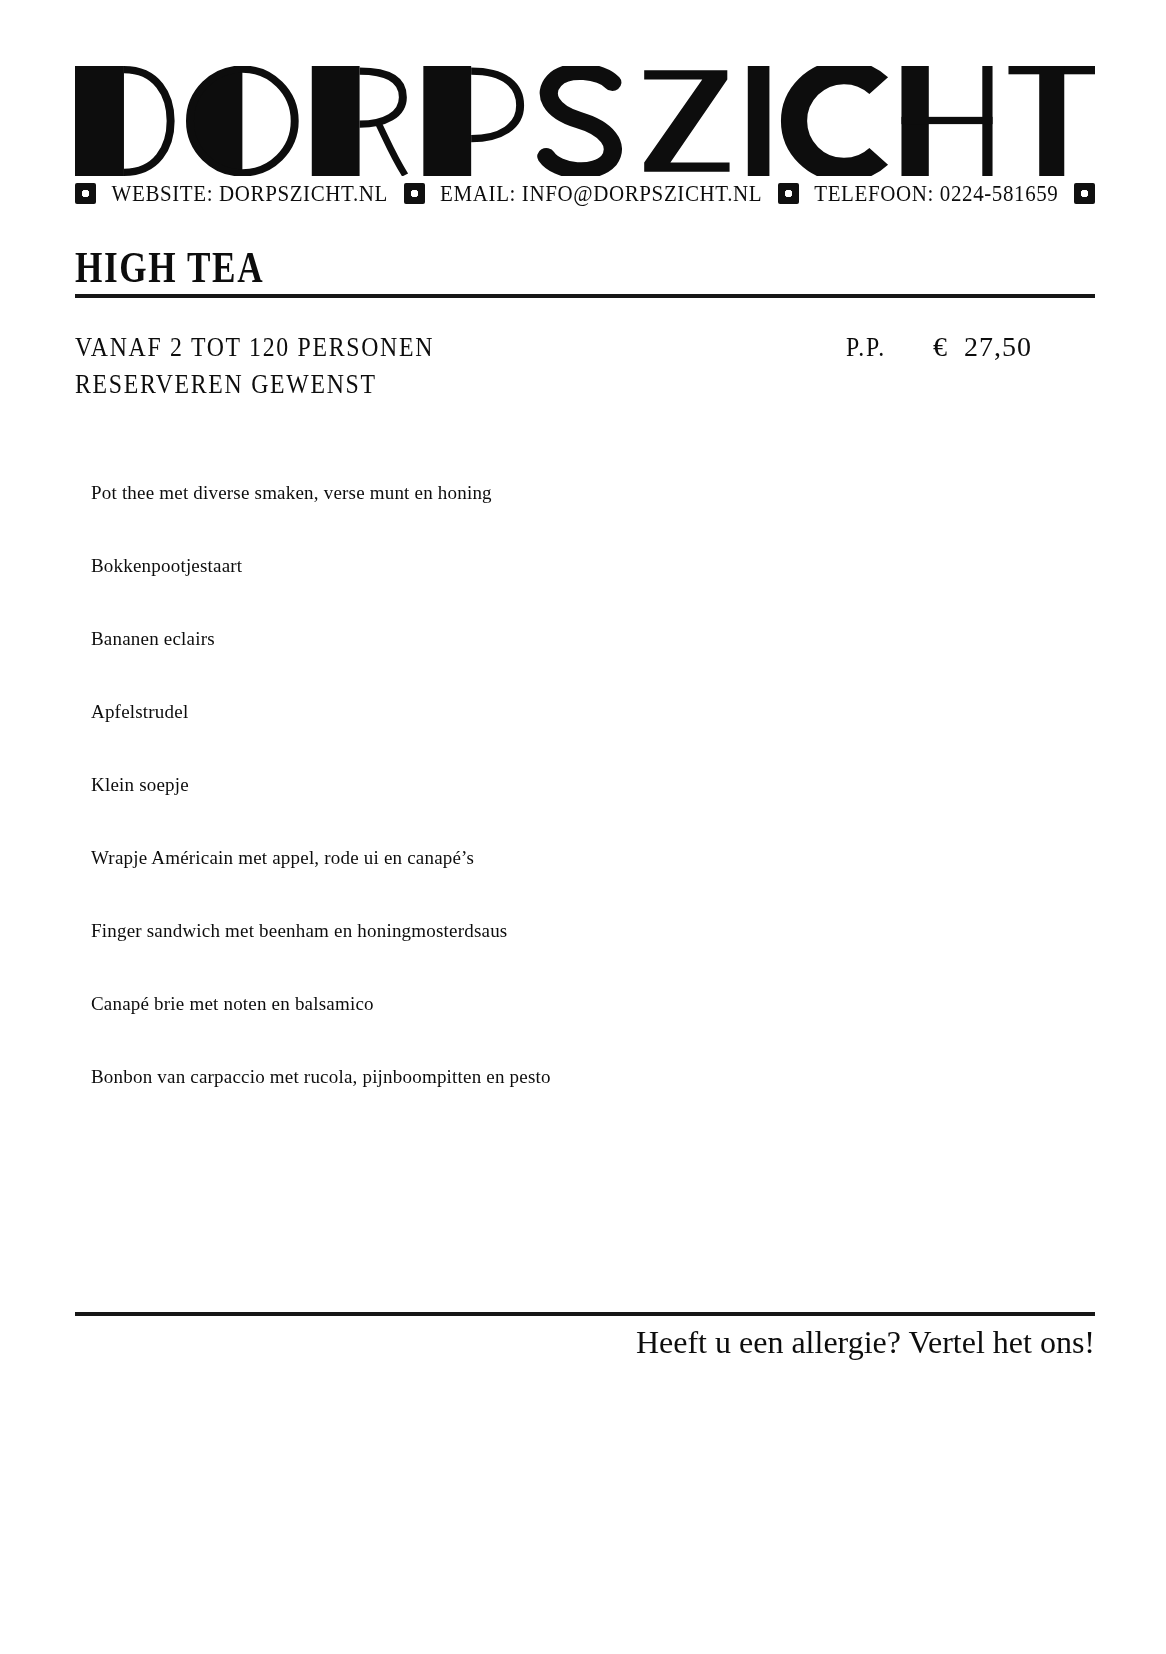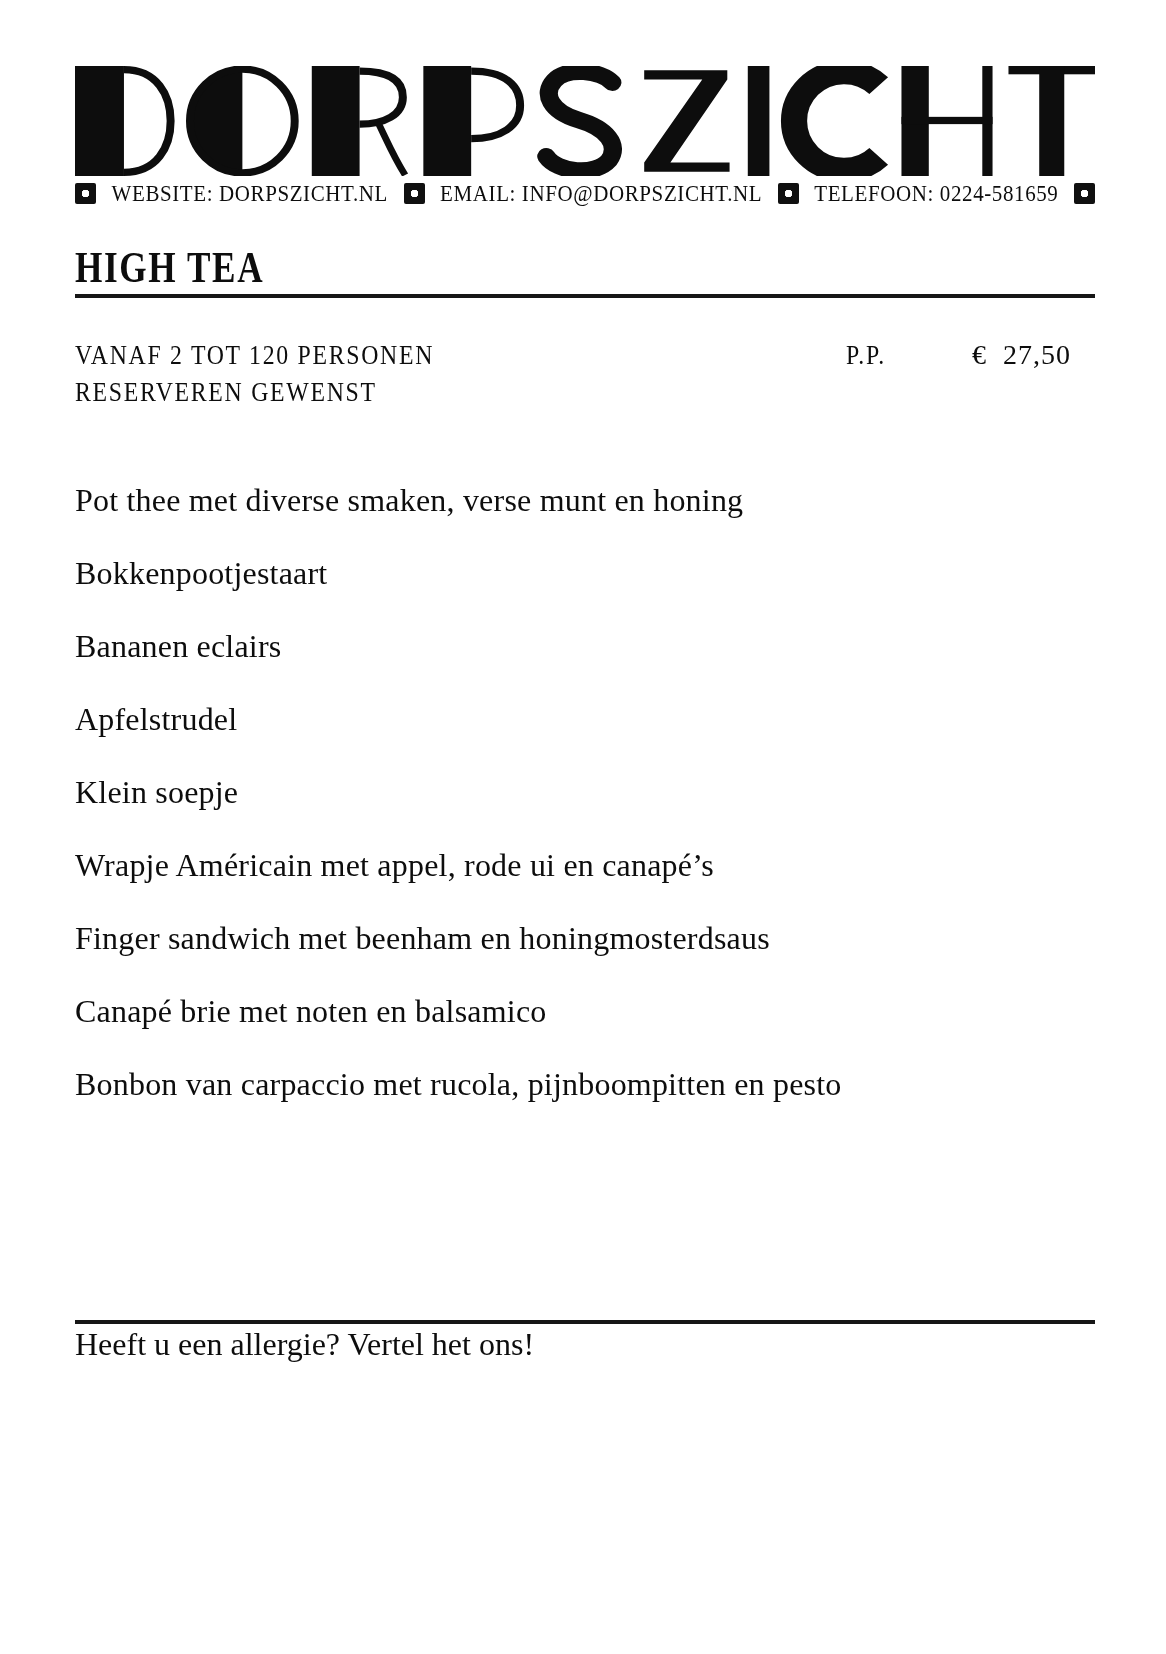--- a/index.html
+++ b/index.html
@@ -29,33 +29,33 @@
 
   
   .cond { display:inline-block; transform:scaleX(0.8); transform-origin:0 50%; white-space:nowrap; }
 
   .section-title {
     margin:40px 0 0 0; font-size:44px; font-weight:700; line-height:1; letter-spacing:2px;
   }
   .rule { height:4px; background:#161616; margin-top:4px; }
 
   
-  .info-row { position:relative; margin-top:38px; font-size:28px; line-height:37px; letter-spacing:2px; }
+  .info-row { position:relative; margin-top:30px; font-size:28px; line-height:37px; letter-spacing:2px; }
   .info-row .cond { transform:scaleX(0.85); }
   .pp-label { position:absolute; left:771px; top:0; }
-  .price { position:absolute; left:897px; top:0; letter-spacing:1px; }
+  .price { position:absolute; left:858px; top:0; letter-spacing:1px; }
   .price .euro { display:inline-block; margin-right:16px; }
 
   
-  .menu { list-style:none; margin:54px 0 0 0; padding:0; font-size:32px; letter-spacing:0.2px; }
+  .menu { list-style:none; margin:54px 0 0 16px; padding:0; font-size:19px; letter-spacing:0.2px; }
   .menu li { height:73px; line-height:73px; }
 
   
   .footer-rule { margin-top:199px; height:4px; background:#161616; }
-  .footer-note { text-align:left; font-size:32px; line-height:40px; }
+  .footer-note { margin-top:6px; text-align:right; font-size:32px; line-height:40px; }
 </style>
 </head>
 <body>
 
 <div class="page">
 
   <header>
     <div class="logo">
       <span class="sr">DORPSZICHT</span>
       <svg viewBox="0 0 896 106" preserveAspectRatio="none" fill="#0d0d0d" stroke="none">

